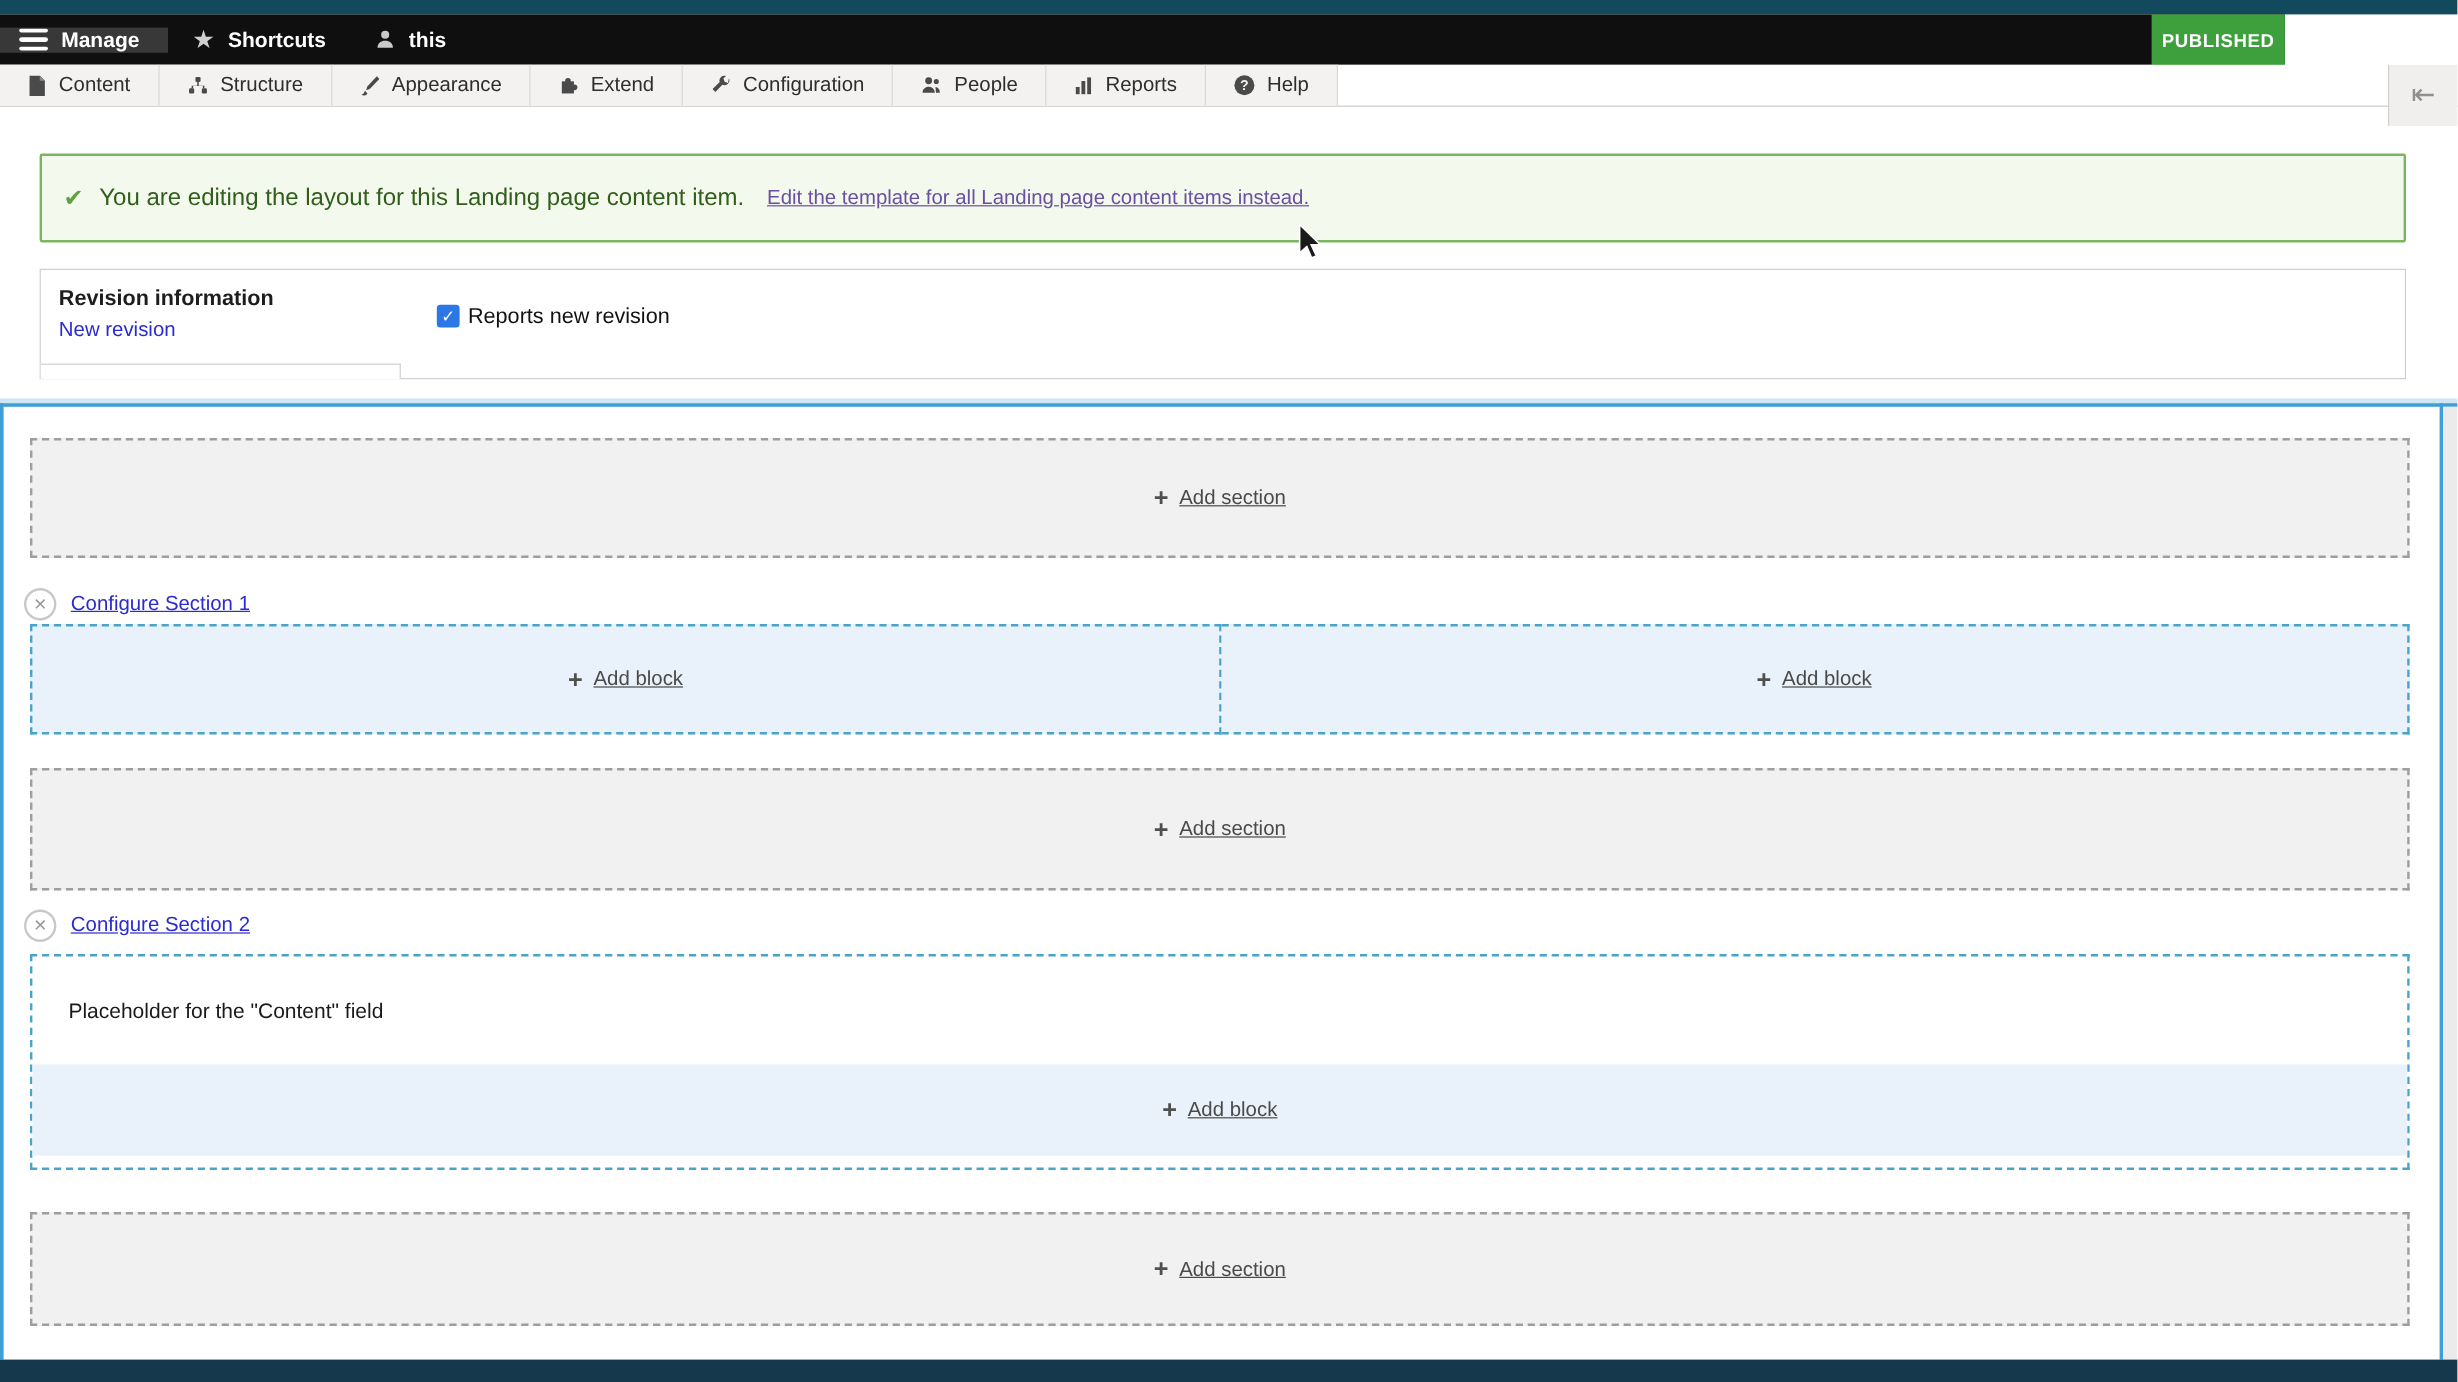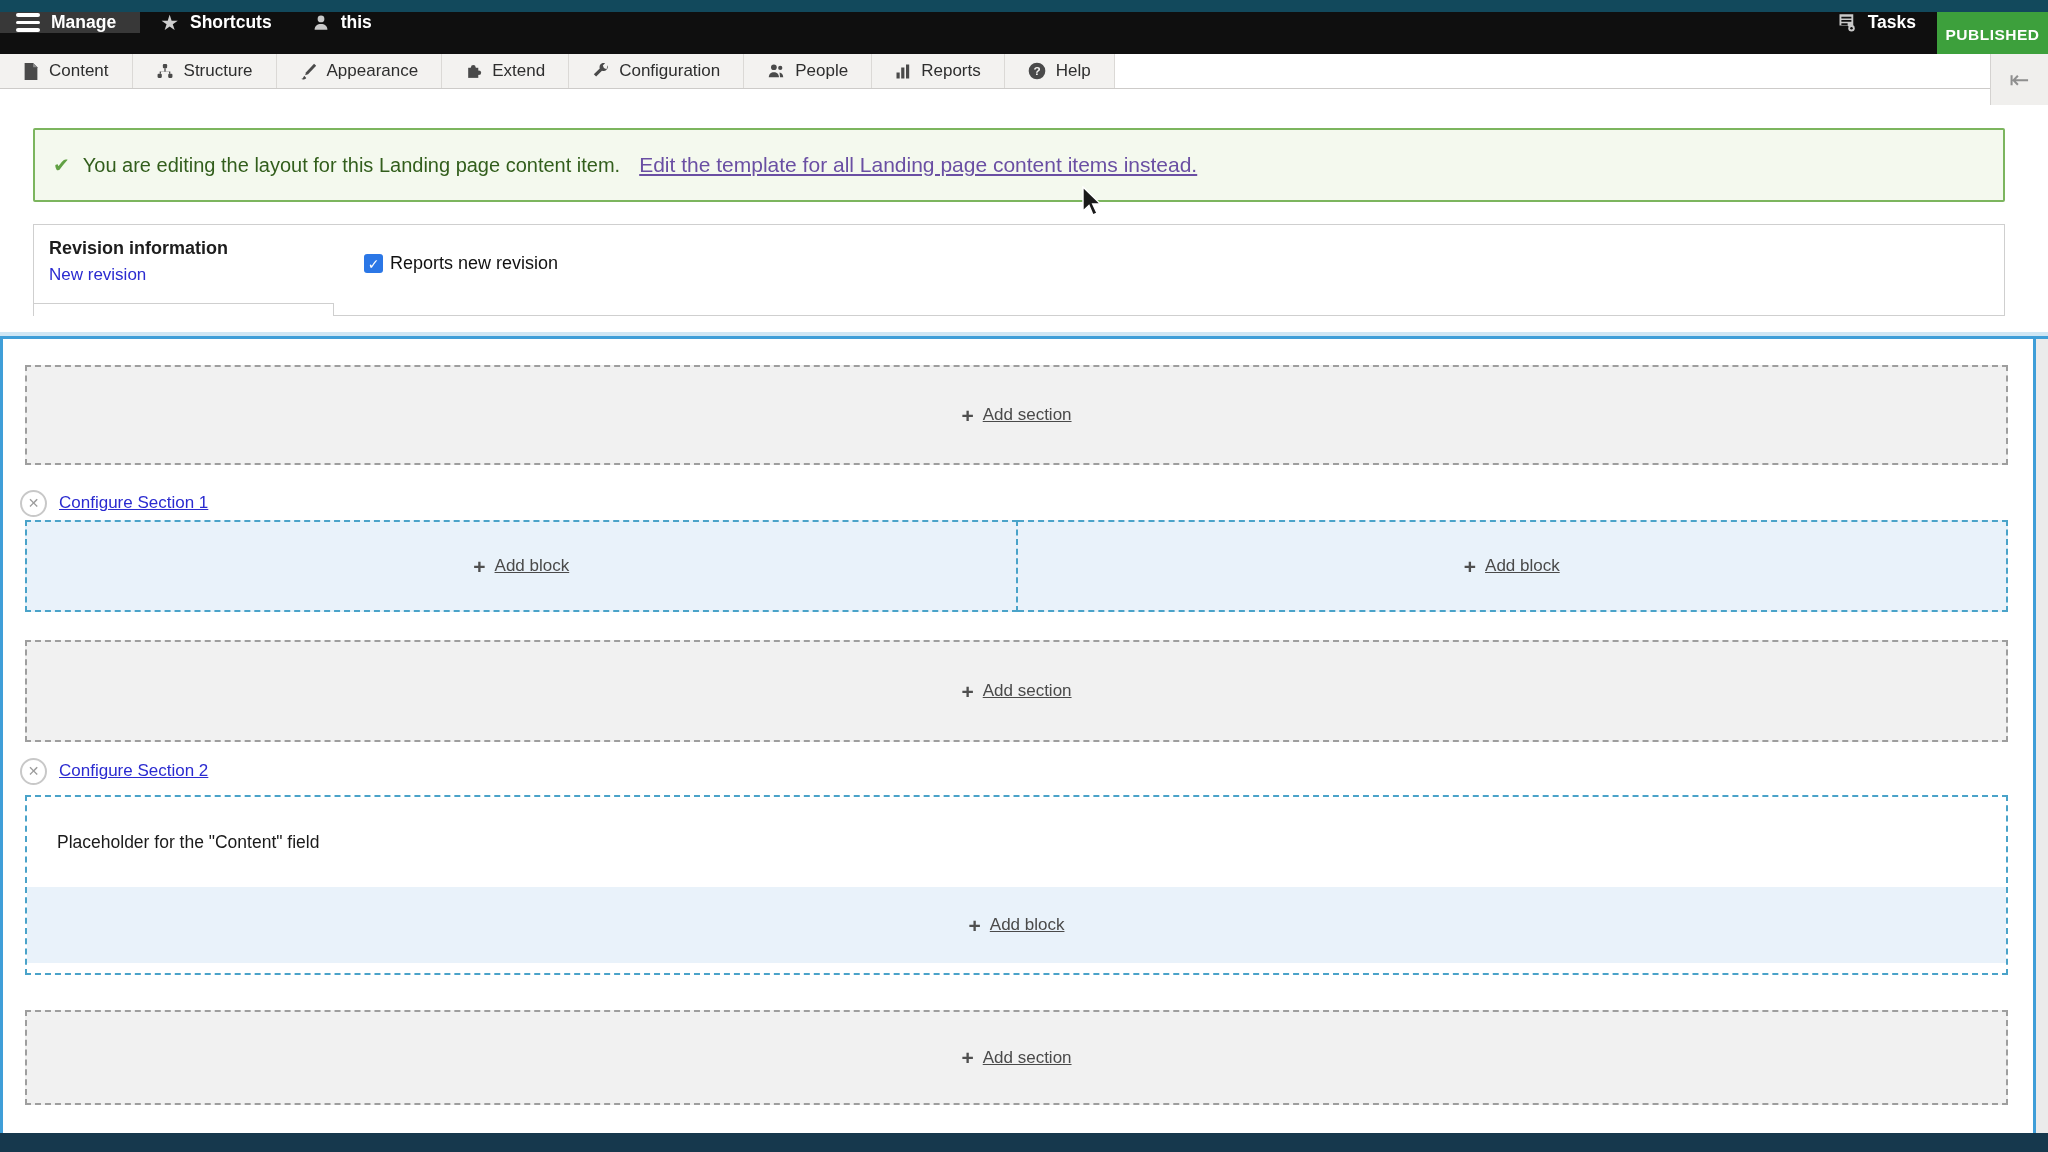--- a/index.html
+++ b/index.html
@@ -5,22 +5,22 @@
   * { margin:0; padding:0; box-sizing:border-box; }
   html,body { width:2048px; height:1152px; overflow:hidden; }
   body {
     font-family:"Liberation Sans","DejaVu Sans",sans-serif;
     background:#ffffff; position:relative; color:#222;
   }
   
   .top-strip { position:absolute; left:0; top:0; width:2048px; height:12px;
     background:var(--topstrip-teal,#12495c); }
   
-  .admin-bar { position:absolute; left:0; top:12px; width:2048px; height:42px;
-    background:#0f0f0f; display:flex; align-items:flex-start; }
+  .admin-bar { position:absolute; left:0; top:12px; width:1904px; height:42px;
+    background:#0f0f0f; display:flex; align-items:center; }
   .abar-item { display:flex; align-items:center; gap:11px; padding:0 20px;
     color:#fff; font-size:17.5px; font-weight:bold; }
   .abar-item .aicon { color:#c9c9c9; display:flex; align-items:center; }
   .manage { background:#383838; padding:0 24px 0 16px; }
   .hamburger { display:flex; flex-direction:column; gap:4px; }
   .hamburger span { display:block; width:24px; height:3.5px; background:#fff; border-radius:2px; }
   .star-glyph { font-size:21px; color:#cfcfcf; line-height:1; }
   .abar-right { margin-left:auto; display:flex; align-items:stretch; }
   .published-badge { position:absolute; right:0; top:0; width:111px; height:45px;
     background:var(--published-green,#3da03c); color:#fff; font-weight:bold;
@@ -34,21 +34,21 @@
   .tab .ticon { color:#4a4a4a; display:flex; align-items:center; }
   .toolbar-toggle { position:absolute; right:0; top:0; width:58px; height:51px;
     background:#f0efed; border-left:1px solid #d4d2d0; display:flex;
     align-items:center; justify-content:center; color:#8f8f8f; font-size:24px; }
   
   .status-box { position:absolute; left:33px; top:128px; width:1972px; height:74px;
     background:var(--status-bg-green,#f4f9ee); border:2px solid var(--status-border-green,#7cb55e);
     border-radius:2px; display:flex; align-items:center; padding-left:18px; gap:13px; }
   .status-check { color:#61a144; font-size:20px; }
   .status-text { color:var(--status-text-green,#325e1c); font-size:20px; }
-  .status-link { color:var(--visited-link-purple,#6a4fa3); font-size:21px;
+  .status-link { color:var(--visited-link-purple,#6a4fa3); font-size:17px;
     text-decoration:underline; margin-left:6px; }
   
   .revision-box { position:absolute; left:33px; top:224px; width:1972px; height:92px;
     background:#fff; border:1px solid #cfcfcf; }
   .rev-step { position:absolute; left:0; bottom:-1px; width:300px; height:13px;
     background:#fff; border-top:1px solid #cfcfcf; border-right:1px solid #cfcfcf; }
   .rev-tab { position:absolute; left:0; top:0; width:300px; padding:13px 0 0 15px; }
   .rev-title { font-weight:bold; font-size:18px; color:#1d1d1d; }
   .rev-link { display:inline-block; margin-top:6px; font-size:17px;
     color:var(--link-blue,#2b2bd0); text-decoration:none; cursor:pointer; }
@@ -120,35 +120,20 @@
   </div>
   <div class="abar-item">
     <span class="aicon">
       <svg width="18" height="18" viewBox="0 0 16 16" fill="currentColor">
           <circle cx="8" cy="4.4" r="3"></circle>
           <path d="M2.3 14c0-3.3 2.5-5.1 5.7-5.1s5.7 1.8 5.7 5.1z"></path>
         </svg>
     </span>
     <span>this</span>
   </div>
-  <div class="abar-right">
-    <div class="abar-item" style="margin-right:112px;">
-      <span class="aicon">
-        <svg width="20" height="20" viewBox="0 0 16 16" fill="currentColor">
-          <path d="M2 1h11v10H9.5l-1-1H2z"></path>
-            <rect x="3.5" y="3" width="8" height="1.4" fill="#0f0f0f"></rect>
-            <rect x="3.5" y="5.6" width="8" height="1.4" fill="#0f0f0f"></rect>
-            <rect x="3.5" y="8.2" width="5" height="1.4" fill="#0f0f0f"></rect>
-          <circle cx="11.6" cy="12.2" r="2.6"></circle>
-            <circle cx="11.6" cy="12.2" r="1" fill="#0f0f0f"></circle>
-        </svg>
-      </span>
-      <span>Tasks</span>
-    </div>
-  </div>
   <div class="published-badge">PUBLISHED</div>
 </div>
 
 <div class="tabs-bar">
   <div class="tabs-group">
     <div class="tab">
       <span class="ticon">
         <svg width="16" height="17" viewBox="0 0 14 16" fill="currentColor">
             <path d="M1 0h8l4 4v12H1z"></path>
             <path d="M9 0l4 4H9z" fill="#8b8b8b"></path>

